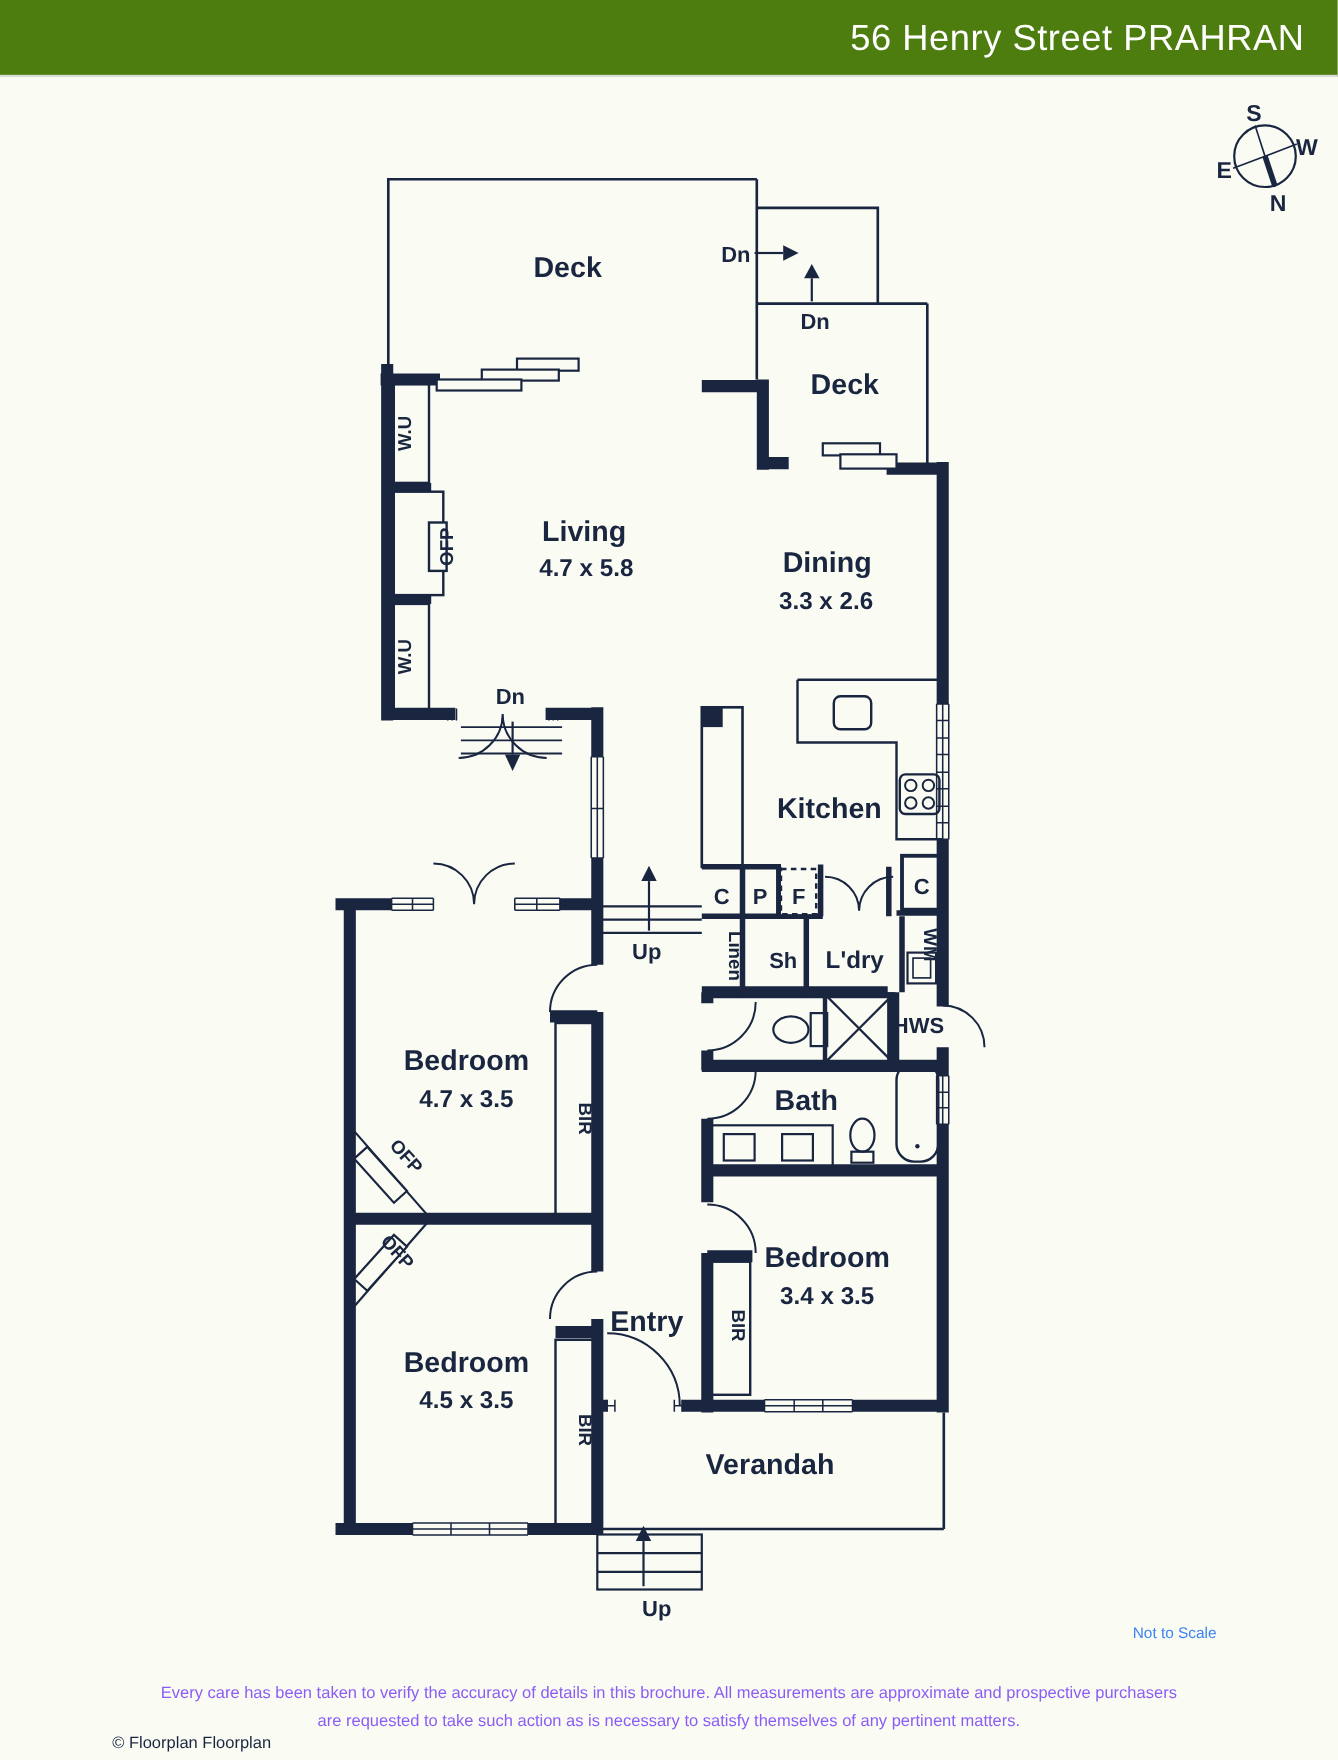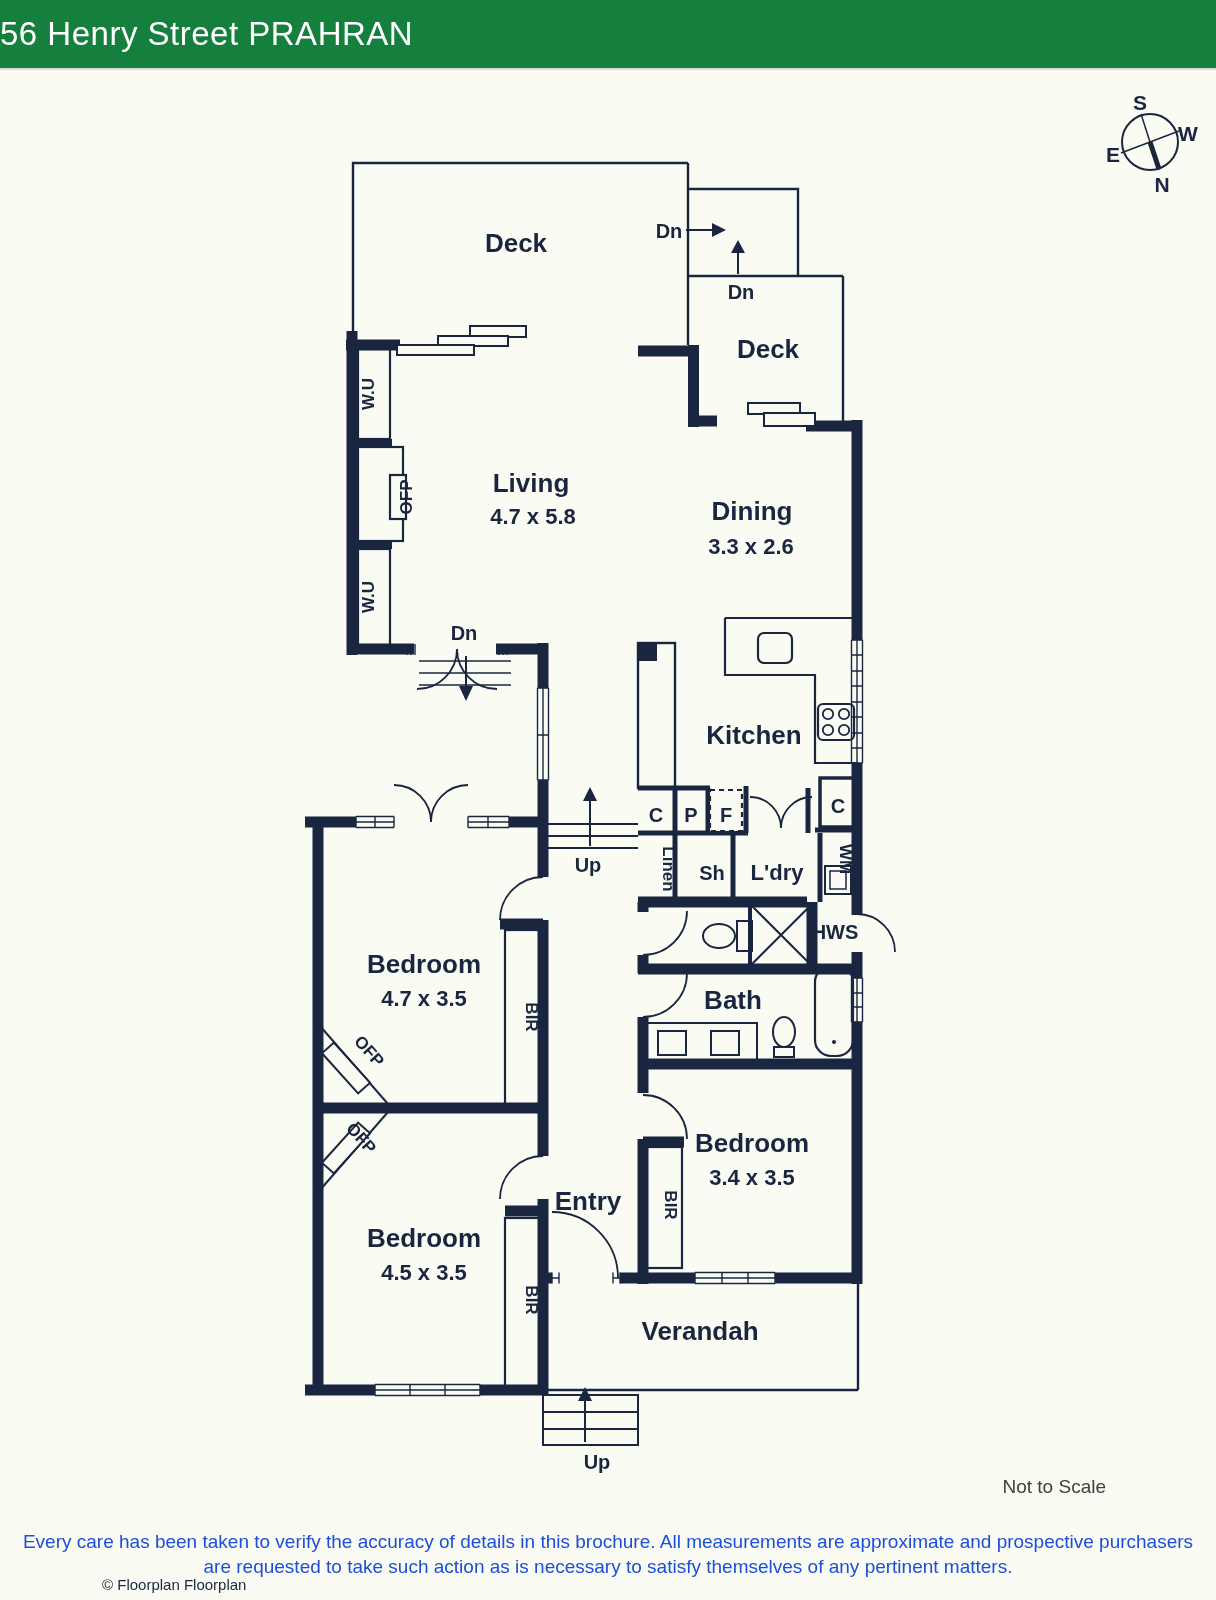--- a/index.html
+++ b/index.html
@@ -5,47 +5,47 @@
   html,body{margin:0;padding:0;}
   body{
     width:1216px;height:1600px;position:relative;
     background:#fafcf4;
     font-family:"Liberation Sans", sans-serif;
     color:#1a2640;
     overflow:hidden;
   }
   .header{
     position:absolute;top:0;left:0;width:1216px;height:70px;
-    background:#15803d;display:flex;align-items:center;justify-content:flex-start;
+    background:#4d7c0f;display:flex;align-items:center;justify-content:flex-end;
     box-sizing:border-box;padding-right:30px;border-bottom:2px solid #d8dcd8;
   }
   .header .title{
     color:#ffffff;font-size:33px;font-weight:normal;letter-spacing:0.5px;
     white-space:nowrap;
   }
   svg.plan{position:absolute;top:0;left:0;}
   svg.plan text{
     fill:#1a2640;
     font-family:"Liberation Sans", sans-serif;
     font-weight:bold;
   }
   .t-room{font-size:26px;text-anchor:middle;}
   .t-dims{font-size:22px;text-anchor:middle;}
   .t-sm{font-size:20px;text-anchor:middle;}
   .t-xs{font-size:17px;text-anchor:middle;}
   .t-compass{font-size:21px;text-anchor:middle;}
   .footer-line{
     position:absolute;left:0;width:1216px;text-align:center;
-    font-size:19px;font-weight:normal;color:#1d4ed8;
+    font-size:15px;font-weight:normal;color:#8b5cf6;
   }
   .footer-credit{
     position:absolute;left:102px;top:1576px;font-size:15px;color:#1a2640;
   }
   .footer-scale{
-    position:absolute;right:110px;top:1476px;font-size:19px;color:#404040;
+    position:absolute;right:110px;top:1476px;font-size:14px;color:#3b82f6;
   }
 </style>
 </head>
 <body>
 
 <div class="header">
   <span class="title">56 Henry Street PRAHRAN</span>
 </div>
 
 <svg class="plan" width="1216" height="1600" viewBox="0 0 1216 1600">

